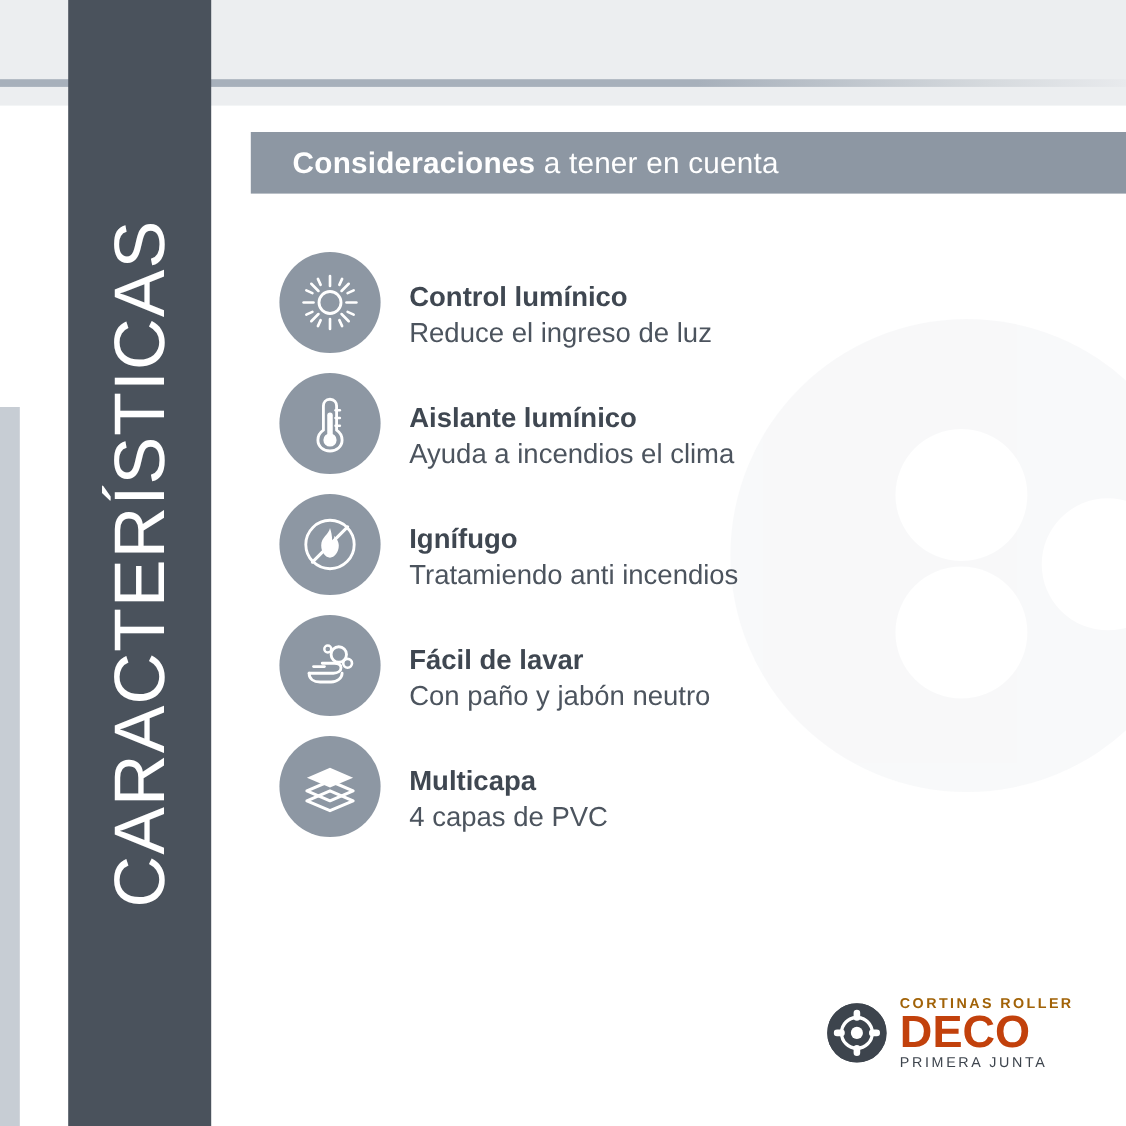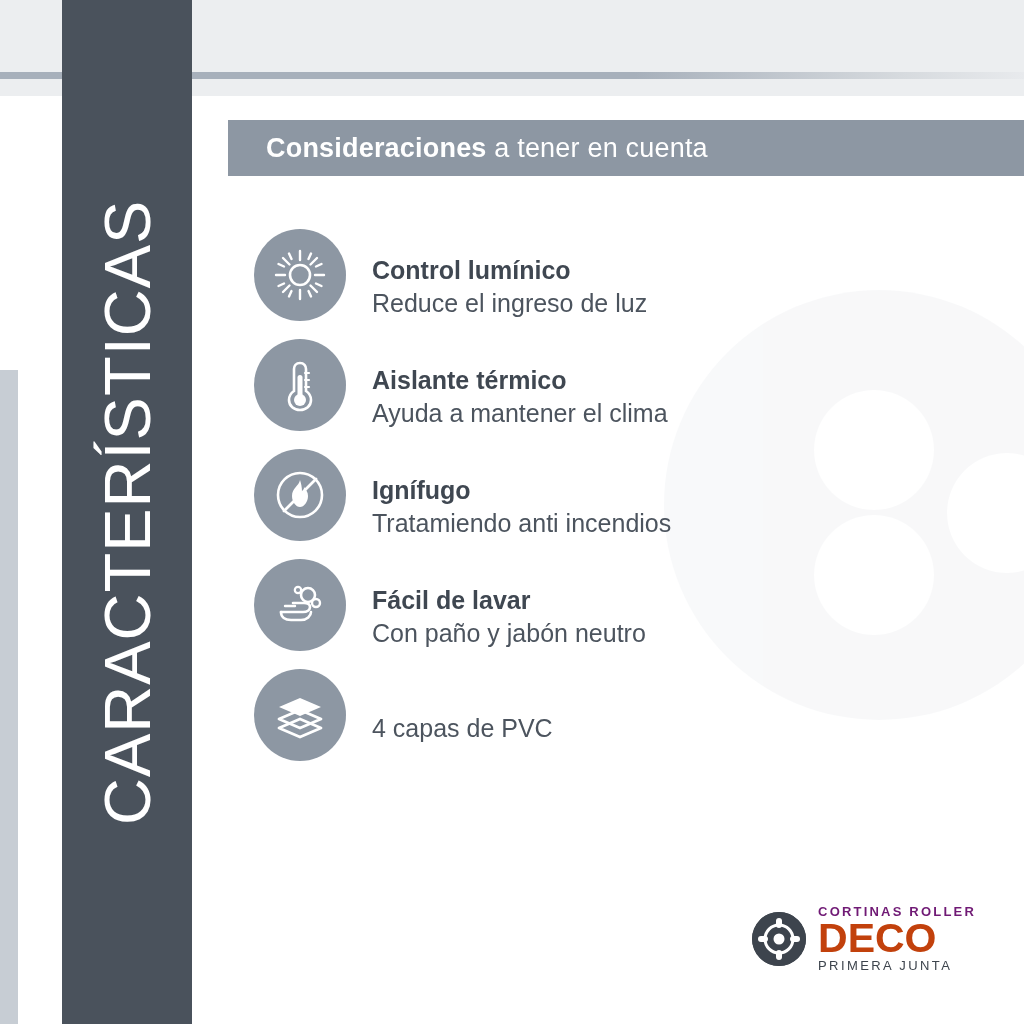--- a/index.html
+++ b/index.html
@@ -137,21 +137,21 @@
   .logo-mark {
     width: 54px; height: 54px;
     border-radius: 50%;
     background: #3d444d;
     position: relative;
     margin-right: 12px;
   }
   .logo-mark svg { position: absolute; left: 0; top: 0; }
   .logo-words { line-height: 1; }
   .logo-top {
-    font-size: 13px; font-weight: 700; color: #701a75;
+    font-size: 13px; font-weight: 700; color: #a16207;
     letter-spacing: 2.2px;
   }
   .logo-main {
     font-size: 41px; font-weight: 700; color: #c2410c;
     letter-spacing: 0px; line-height: 0.95; margin: 1px 0 1px 0;
   }
   .logo-sub {
     font-size: 13px; font-weight: 400; color: #3d444d;
     letter-spacing: 2.4px;
   }
@@ -222,22 +222,22 @@
           <circle cx="28" cy="43" r="6" fill="#ffffff"></circle>
           <rect x="25.5" y="18" width="5" height="22" rx="2.5" fill="#ffffff"></rect>
           <g stroke="#ffffff" stroke-width="2.2" stroke-linecap="round">
             <line x1="33" y1="16" x2="37" y2="16"></line>
             <line x1="33" y1="23" x2="37" y2="23"></line>
             <line x1="33" y1="30" x2="37" y2="30"></line>
           </g>
         </svg>
       </div>
       <div class="f-text">
-        <div class="f-title">Aislante térmico</div>
-        <div class="f-sub">Ayuda a mantener el clima</div>
+        <div class="f-title">Aislante lumínico</div>
+        <div class="f-sub">Ayuda a incendios el clima</div>
       </div>
     </div>
 
     <div class="feature">
       <div class="f-icon">
         <svg width="56" height="56" viewBox="0 0 56 56">
           <circle cx="28" cy="28" r="22" fill="none" stroke="#ffffff" stroke-width="2.6"></circle>
           <path d="M28 13c-1 6-8 8-8 16 0 6 4 11 8 11s8-5 8-11c0-4-2-6-4-9 0 3-1 5-2 5 0-5-1-9-2-12z" fill="#ffffff"></path>
           <line x1="12" y1="44" x2="44" y2="12" stroke="#ffffff" stroke-width="2.8" stroke-linecap="round"></line>
         </svg>
@@ -267,20 +267,21 @@
 
     <div class="feature">
       <div class="f-icon">
         <svg width="58" height="58" viewBox="0 0 58 58">
           <polygon points="29,12 50,21 29,30 8,21" fill="#ffffff"></polygon>
           <polygon points="29,24 50,33 29,42 8,33" fill="none" stroke="#ffffff" stroke-width="2.8" stroke-linejoin="round"></polygon>
           <polygon points="29,33 50,42 29,51 8,42" fill="none" stroke="#ffffff" stroke-width="2.8" stroke-linejoin="round"></polygon>
         </svg>
       </div>
       <div class="f-text">
+        <div class="f-title">Multicapa</div>
         <div class="f-sub">4 capas de PVC</div>
       </div>
     </div>
 
   </div>
 
   <div class="logo">
     <div class="logo-mark">
       <svg width="54" height="54" viewBox="0 0 54 54">
         <circle cx="27" cy="27" r="27" fill="#3d444d"></circle>

